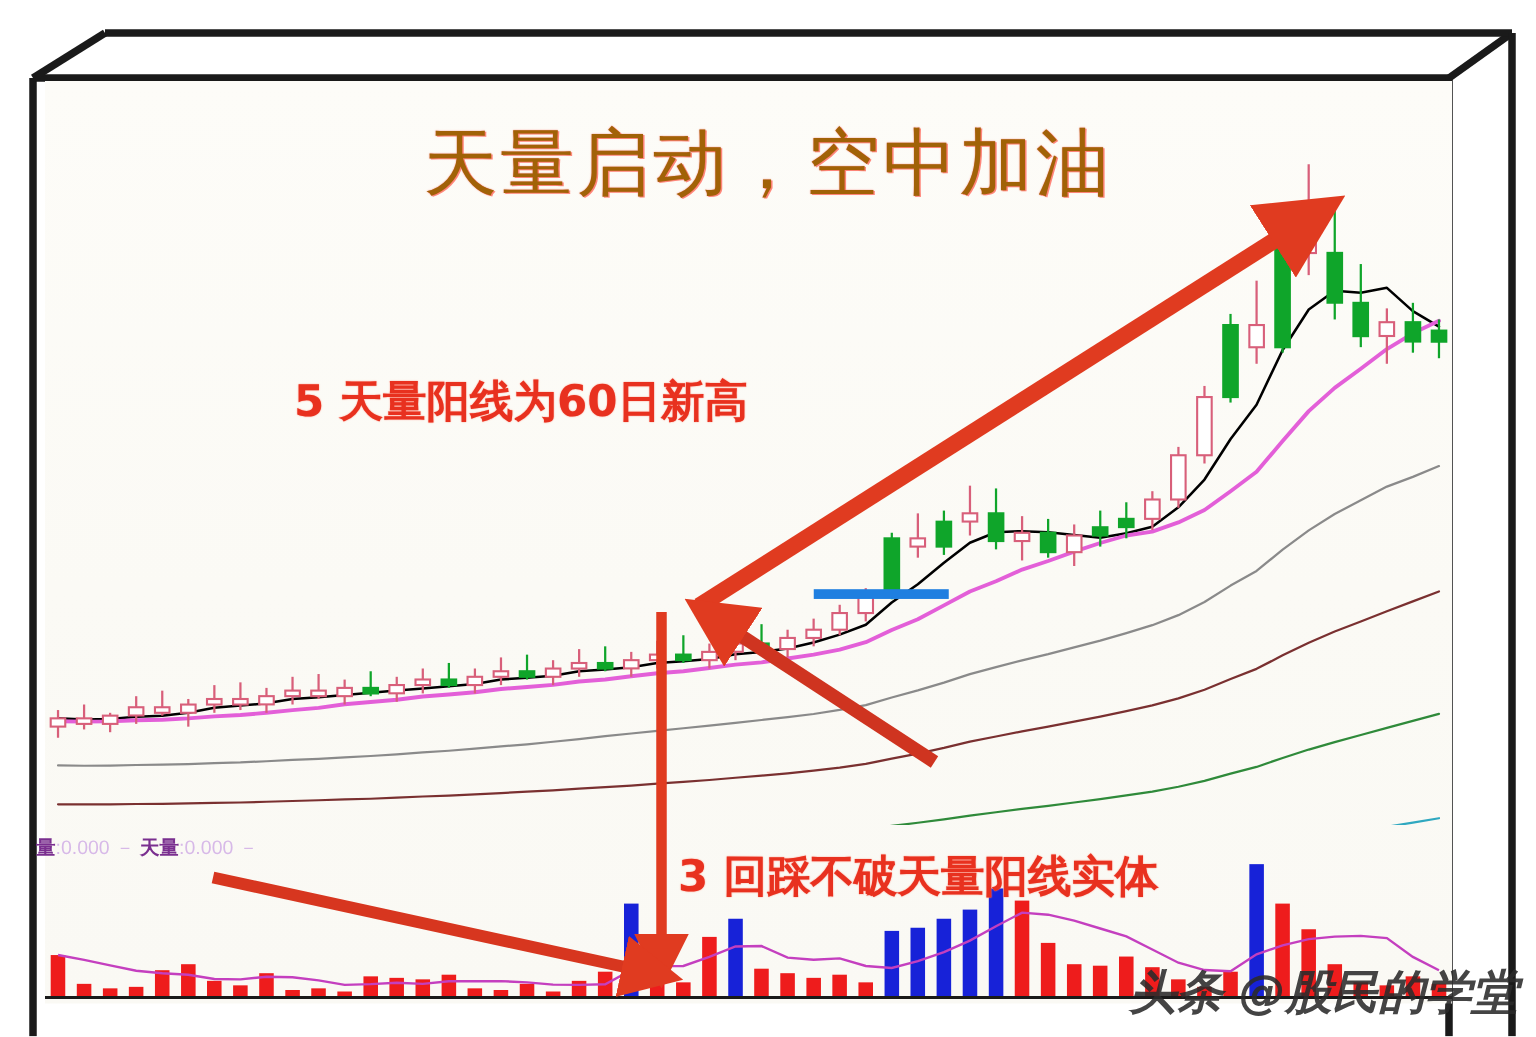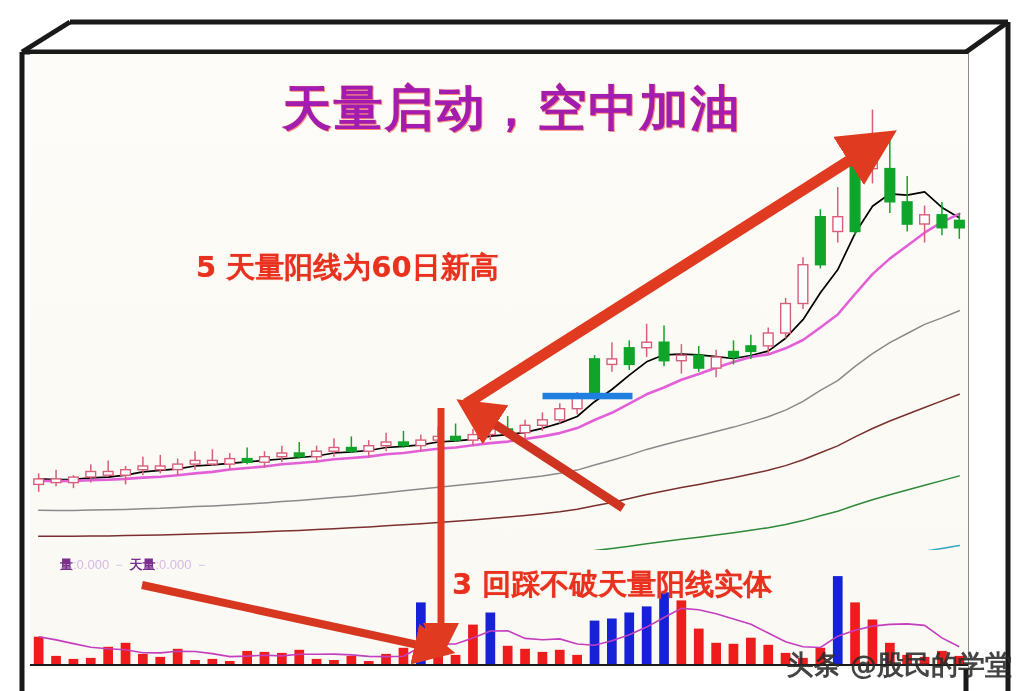--- a/index.html
+++ b/index.html
@@ -12,39 +12,39 @@
   
   #plate{position:absolute;left:30px;top:54px;width:938px;height:615px;
          background:linear-gradient(180deg,#fdfcf8 0%,#fbfaf5 55%,#faf9f4 100%);
          overflow:hidden;}
   #priceArea{position:absolute;left:0;top:0;width:938px;height:496px;}
   #volArea{position:absolute;left:0;top:496px;width:938px;height:119px;}
   .panel-svg{position:absolute;left:0;top:0;width:100%;height:100%;}
 
   
   .title{position:absolute;left:0;right:0;top:76px;text-align:center;
-         font-size:49px;font-weight:bold;color:#a21caf;letter-spacing:2px;
+         font-size:49px;font-weight:normal;color:#a16207;letter-spacing:2px;
          text-shadow:0 0 1px #f46a5e,1px 1px 0 #ff8b7f;
          font-family:"DejaVu Sans","Liberation Sans",sans-serif;}
   .anno{position:absolute;font-size:29px;font-weight:bold;color:#e8311f;
         white-space:nowrap;text-shadow:0 0 1px #ff8170;
         font-family:"DejaVu Sans","Liberation Sans",sans-serif;}
   #anno2{left:196px;top:248px;}
   #anno1{left:22px;top:329px;}
   #anno3{left:452px;top:532px;margin-top:33px;}
 
   .vol-legend{position:absolute;left:24px;top:556px;font-size:13px;
               color:#c43fbf;white-space:nowrap;
-              font-family:"Liberation Sans",sans-serif;padding-left:36px;}
+              font-family:"Liberation Sans",sans-serif;}
   .vol-legend .v2{color:#7a2f8f;font-weight:bold;}
   .vol-legend .num{color:#d7b9e8;}
 
-  .watermark{position:absolute;right:12px;bottom:8px;font-size:27px;
+  .watermark{position:absolute;right:12px;bottom:8px;font-size:31px;
              font-weight:bold;color:#2b2b2b;opacity:.88;white-space:nowrap;
-             font-family:"DejaVu Sans","Liberation Sans",sans-serif;}
+             font-family:"DejaVu Sans","Liberation Sans",sans-serif;font-style:italic;}
 
   .ov{position:absolute;left:0;top:0;width:1024px;height:691px;pointer-events:none;}
 </style>
 </head>
 <body>
 
 <div id="stage">
 
   <svg class="frame-svg" viewBox="0 0 1024 691">
     <g stroke="#1a1a1a" fill="none" stroke-width="5">

